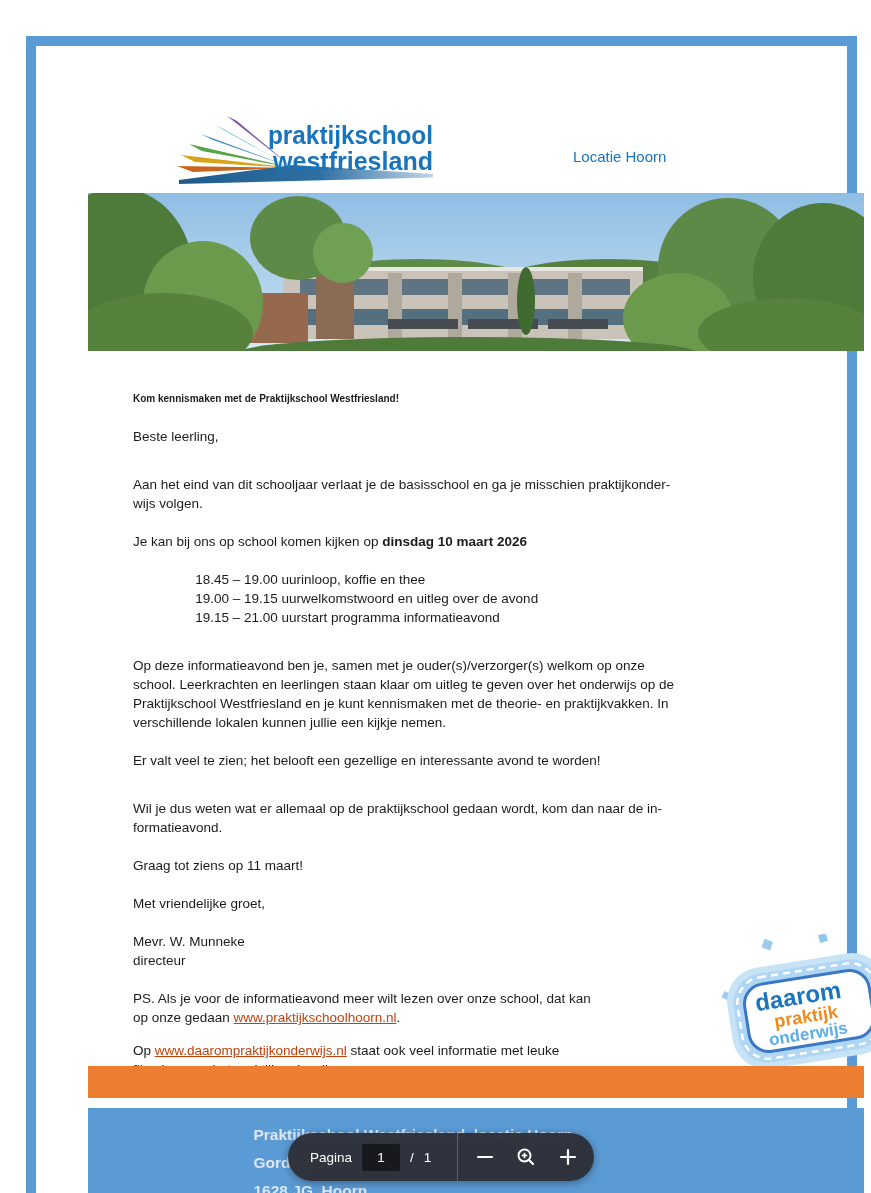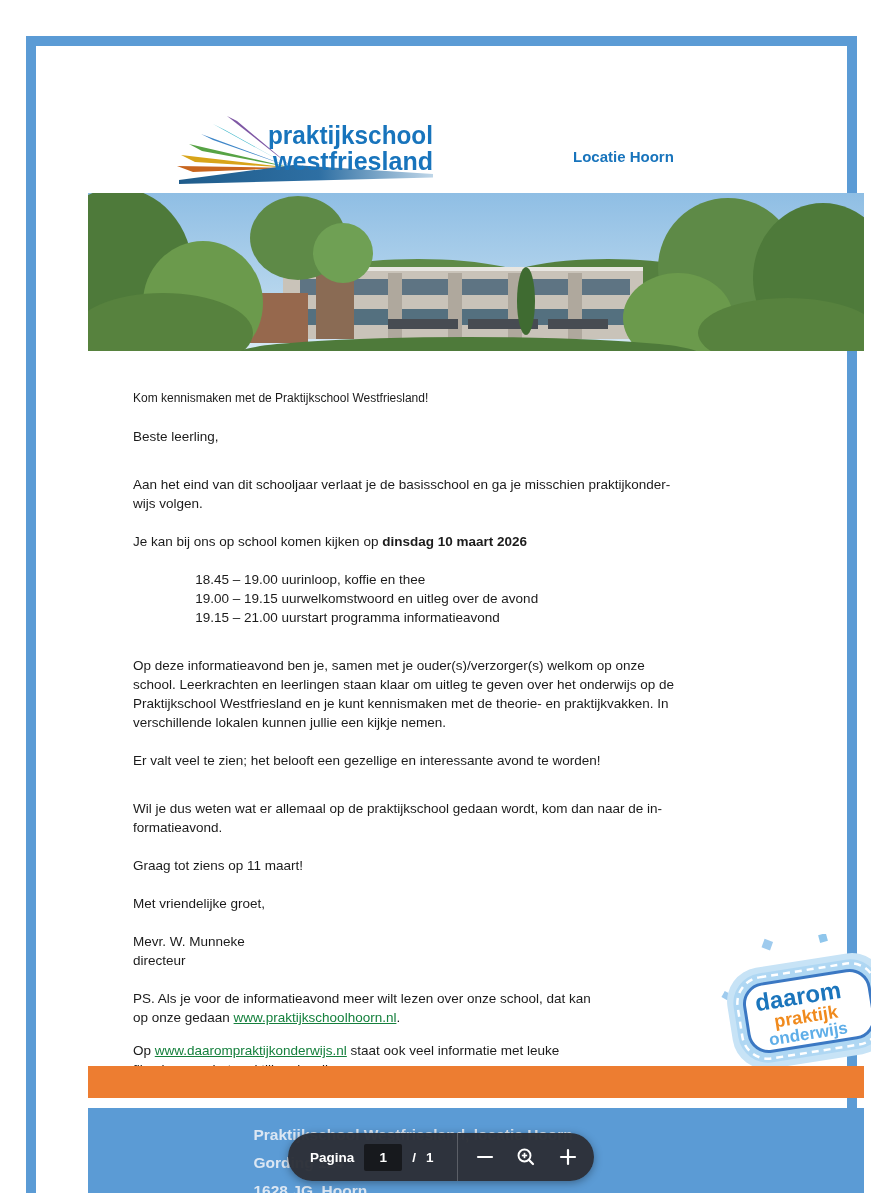--- a/index.html
+++ b/index.html
@@ -4,54 +4,54 @@
 <style>
   * { margin:0; padding:0; box-sizing:border-box; }
   html,body { width:871px; height:1193px; background:#ffffff; overflow:hidden;
               font-family:"Liberation Sans", sans-serif; }
   .frame { position:absolute; left:26px; top:36px; width:831px; height:1400px;
            border:10px solid #5B9BD5; background:#ffffff; }
   .page-inner { position:absolute; left:36px; top:46px; width:811px; height:1147px; }
 
   
   .logo-svg { position:absolute; left:103px; top:18px; }
-  .locatie { position:absolute; left:501px; top:56px; font-size:15px; font-weight:bold; color:#1874BC; }
+  .locatie { position:absolute; left:501px; top:56px; font-size:15px; font-weight:normal; color:#1874BC; }
 
   
   .photo { position:absolute; left:16px; top:101px; width:776px; height:158px; overflow:hidden; }
 
   
   .letter { position:absolute; left:61px; top:297px; width:700px; font-size:13.5px;
             line-height:19px; color:#1b1b1b; }
   .letter .para { margin-bottom:19px; }
   .lines { white-space:pre-line;margin-top:29px; }
   .bold { font-weight:bold; }
-  .heading { font-weight:normal; font-size:12px; }
+  .heading { font-weight:bold; font-size:10px; }
   .sched-row { display:flex;text-align:right; }
   .sched-time { width:168px; flex:0 0 168px; }
-  a.doclink { color:#15803d; text-decoration:underline; cursor:pointer; }
+  a.doclink { color:#c2410c; text-decoration:underline; cursor:pointer; }
   .tight { margin-bottom:14px; }
 
   
   .badge { position:absolute; left:649px; top:842px; width:180px; height:145px; }
 
   
   .orange-bar { position:absolute; left:16px; top:974px; width:776px; height:32px; }
   .blue-box { position:absolute; left:16px; top:1016px; width:776px; height:100px;
               display:flex; justify-content:center; }
   .blue-box .addr { width:445px; padding-top:13px; font-weight:bold; font-size:15.5px;
                     line-height:28px; color:#DCE7F3; }
   .blue-box .addr div { white-space:pre; }
 
   
   .pill { position:absolute; left:252px; top:1087px; width:306px; height:48px;
           background:rgba(44,48,56,0.97); border-radius:26px; display:flex; align-items:center;
           color:#ffffff; font-size:13.5px;
           box-shadow:0 2px 8px rgba(0,0,0,0.35); }
-  .pill-left { display:flex; align-items:center; gap:10px; padding-left:22px; flex:1;font-weight:bold; }
+  .pill-left { display:flex; align-items:center; gap:10px; padding-left:22px; flex:1; }
   .page-input { display:inline-block; width:38px; height:27px; line-height:27px; text-align:center;
                 background:#17191d; border-radius:2px; color:#fff; cursor:text; }
   .pill-divider { width:1px; height:48px; background:rgba(255,255,255,0.22); }
   .pill-right { display:flex; align-items:center; justify-content:space-evenly; width:136px; height:100%; }
   .pill-btn { background:none; border:none; cursor:pointer; display:flex; align-items:center;
               justify-content:center; width:30px; height:30px; padding:0; }
 </style>
 </head>
 <body>
 

